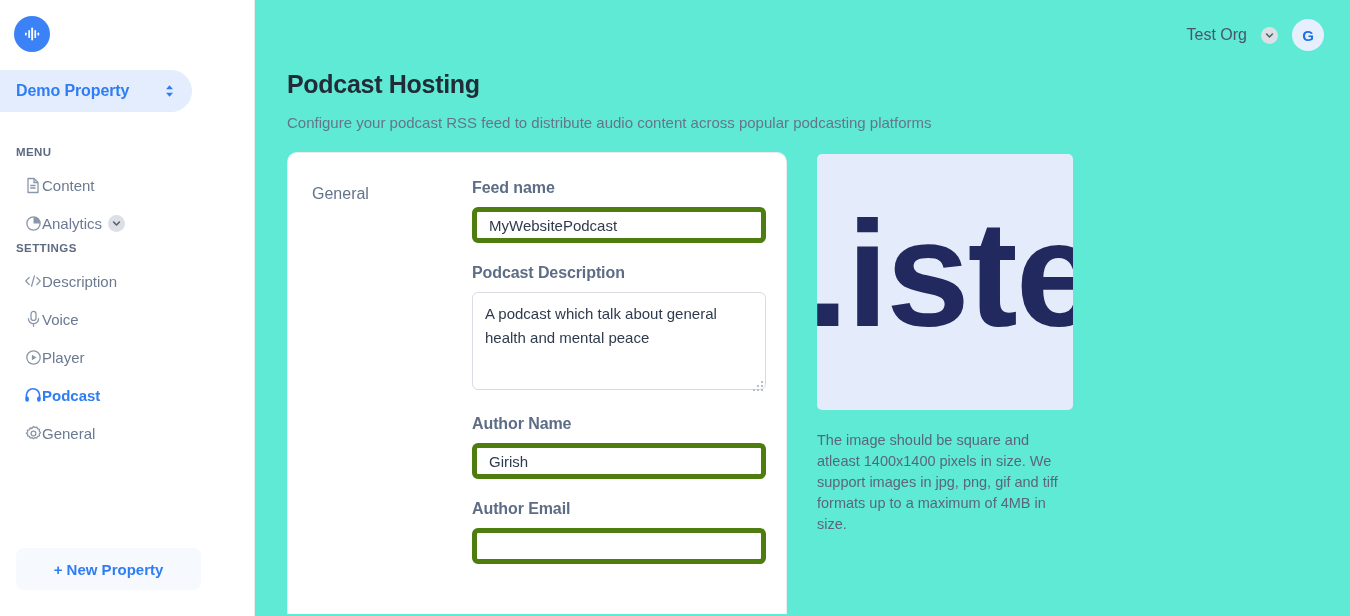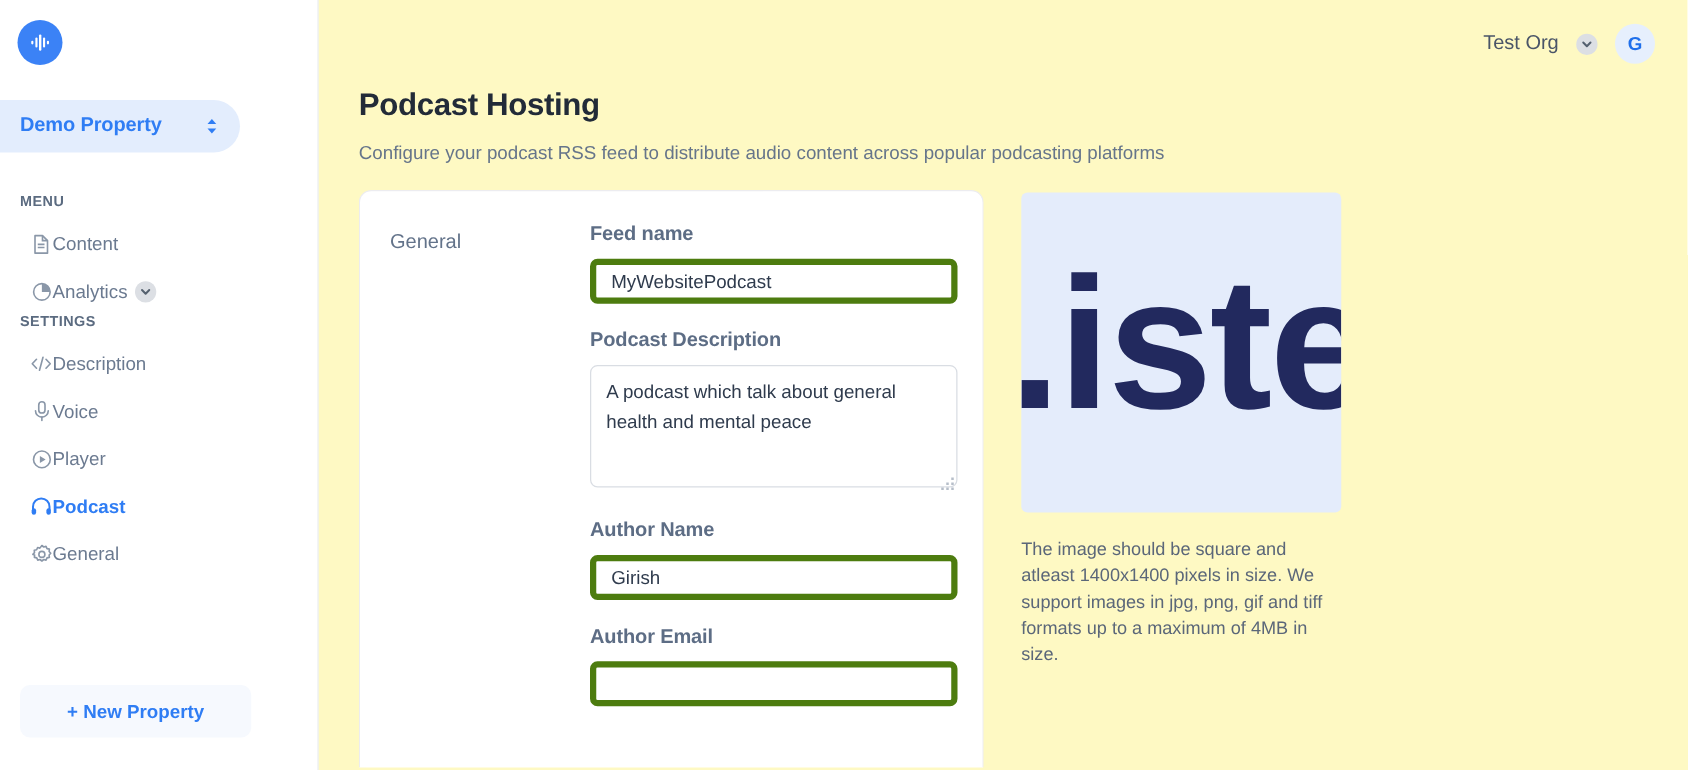--- a/index.html
+++ b/index.html
@@ -21,21 +21,21 @@
   }
   .logo-wrap { padding: 16px 0 0 14px; }
   .logo {
     width: 36px; height: 36px; border-radius: 50%;
     background: #3b82f6;
     display: flex; align-items: center; justify-content: center;
   }
   .logo svg { display: block; }
 
   .prop-selector {
-    margin-top: 28px;
+    margin-top: 18px;
     height: 42px;
     width: 192px;
     background: #e3edfd;
     border-radius: 0 21px 21px 0;
     display: flex; align-items: center; justify-content: space-between;
     padding: 0 16px 0 16px;
     cursor: pointer;
   }
   .prop-selector .prop-name {
     color: #2f7df4; font-size: 16px; font-weight: 600;
@@ -79,21 +79,21 @@
     background: #f6f9fe;
     border-radius: 8px;
     display: flex; align-items: center; justify-content: center;
     color: #2f7df4; font-size: 15px; font-weight: 700;
     cursor: pointer;
   }
 
   
   .main {
     flex: 1 1 auto;
-    background: #fef9c3;
+    background: #5eead4;
     height: 616px;
     position: relative;
     overflow: hidden;
   }
   .topbar {
     height: 70px;
     display: flex; align-items: center; justify-content: flex-end;
     padding-right: 26px;
     gap: 14px;
   }

